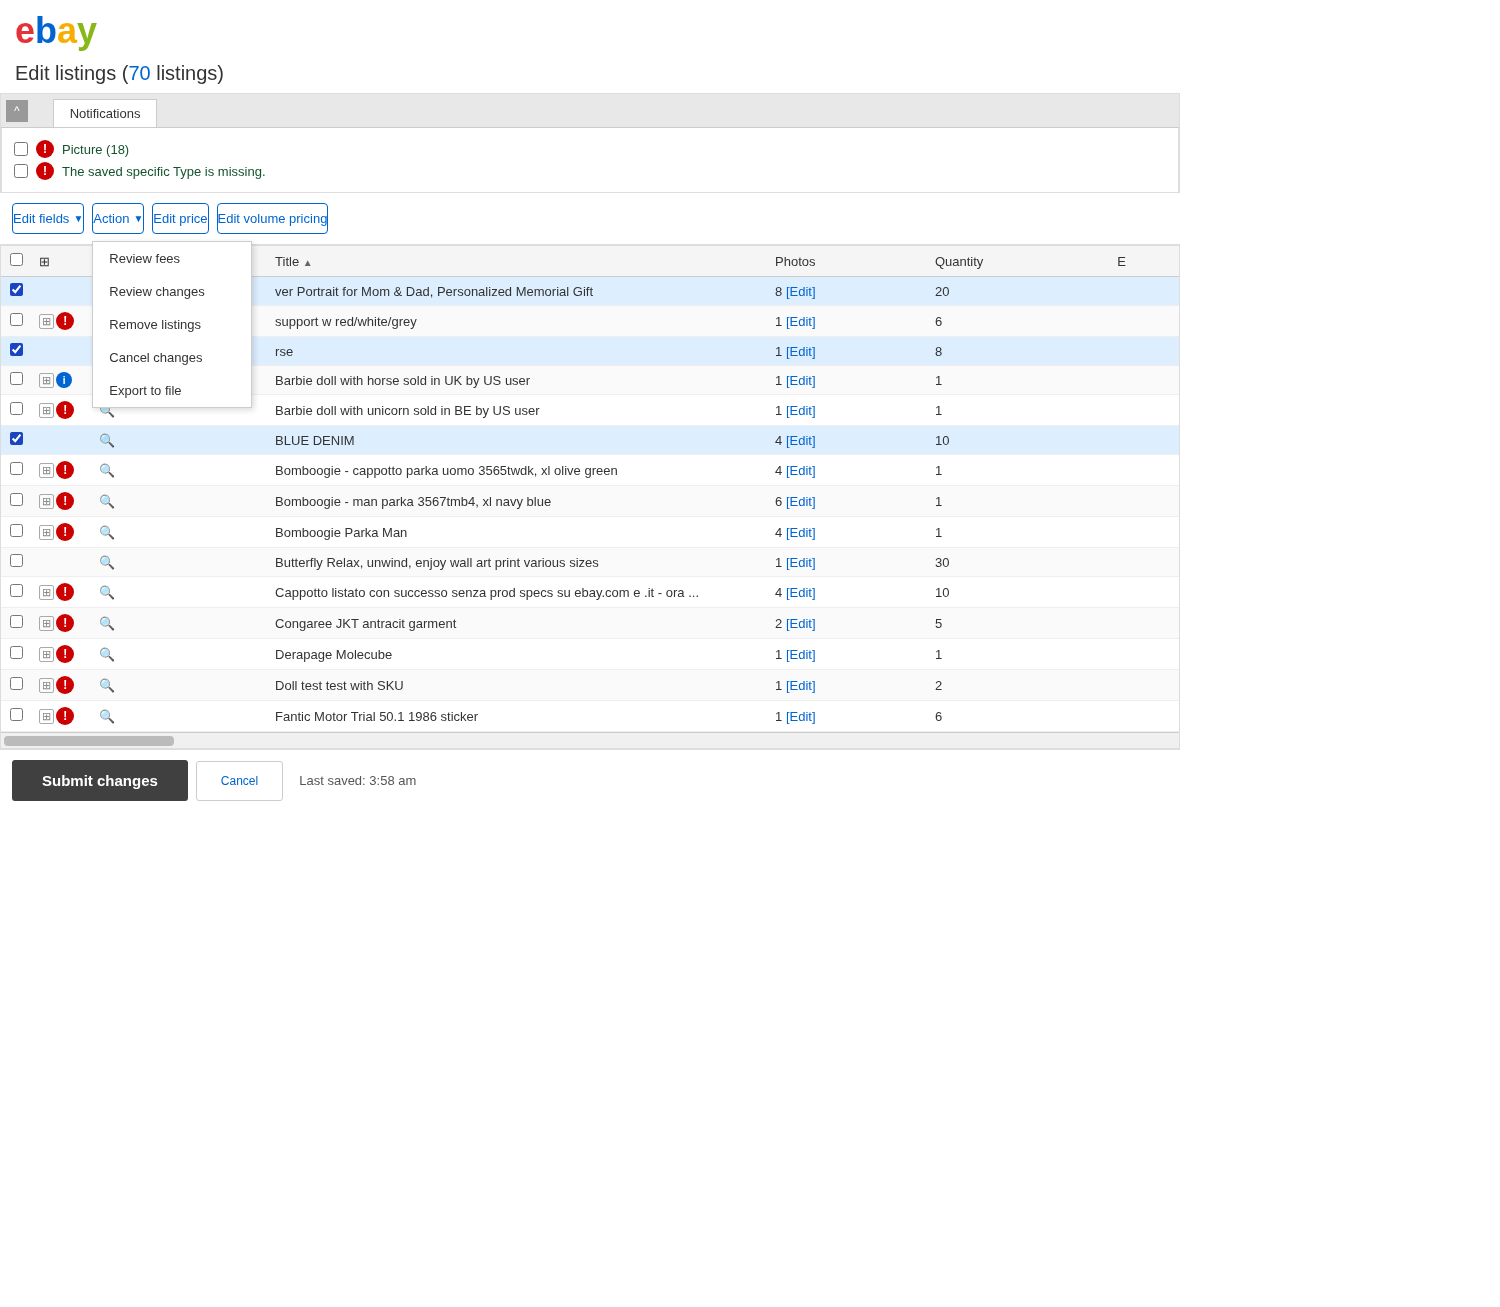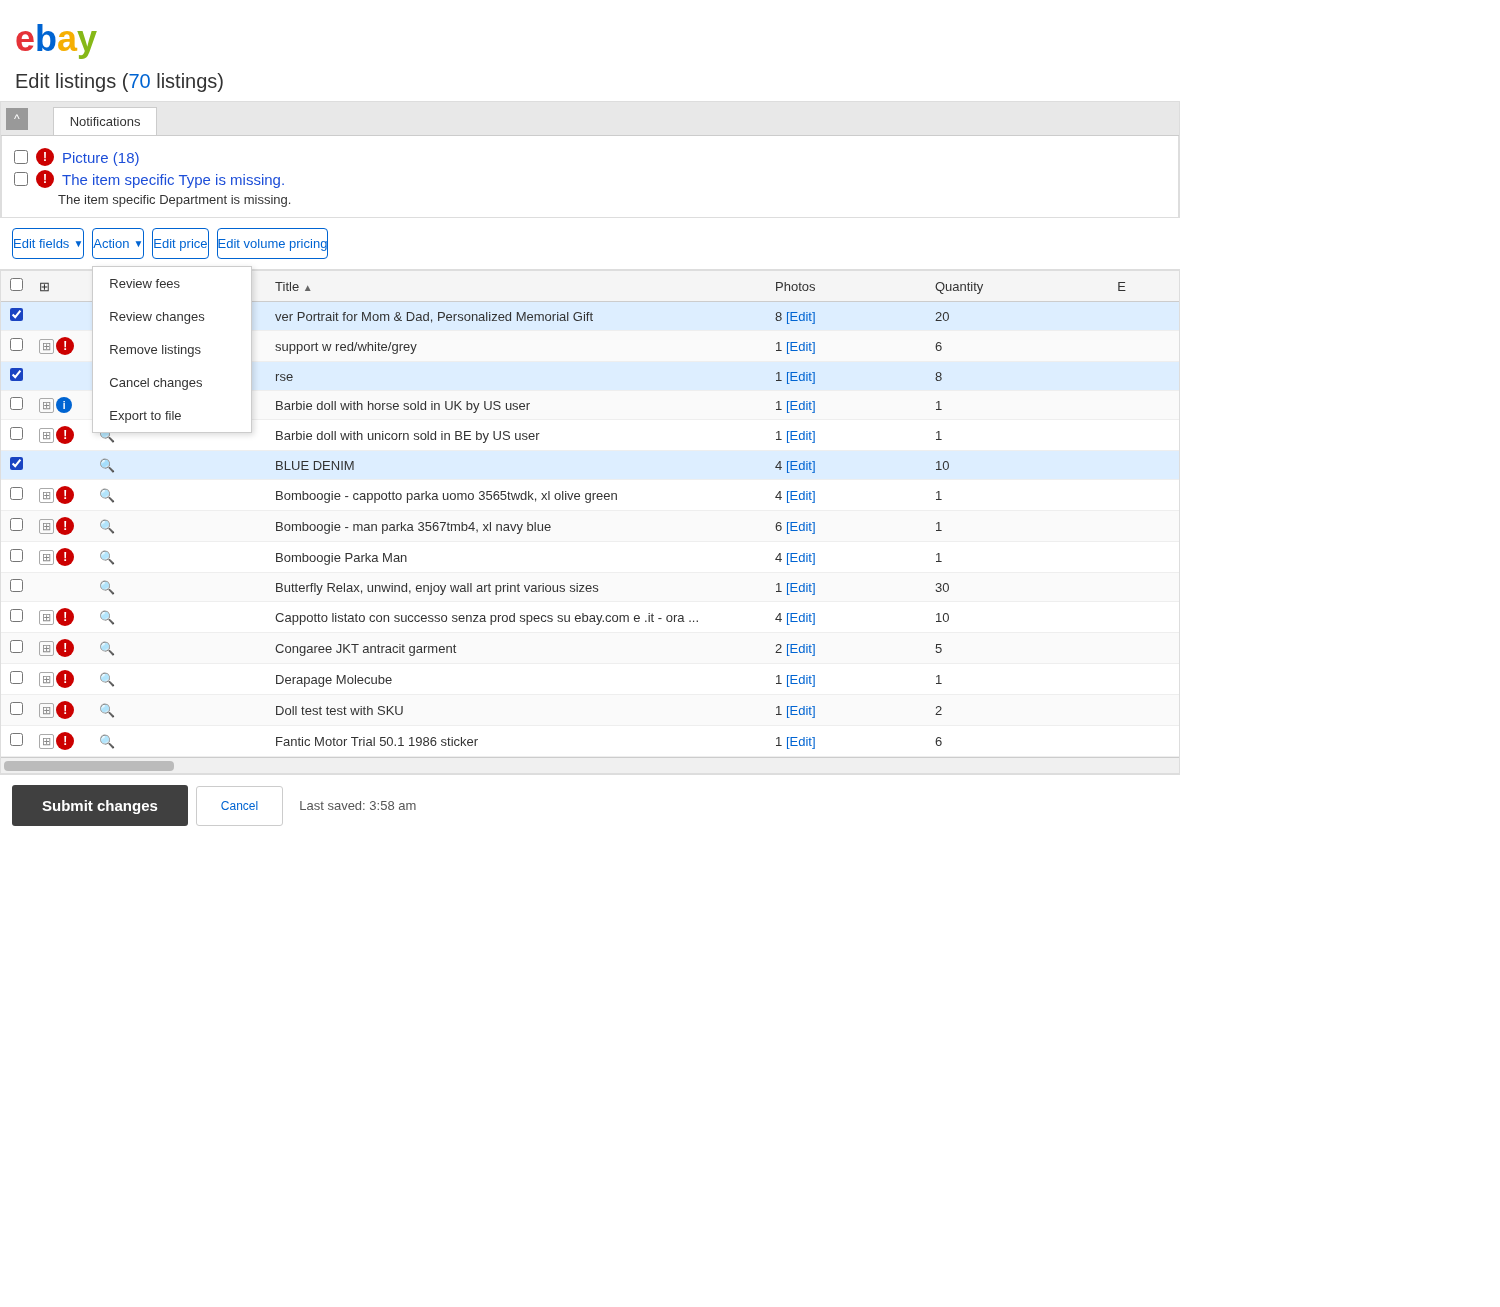--- a/index.html
+++ b/index.html
@@ -1,40 +1,40 @@
 <!DOCTYPE html>
 <html><head>
   <meta charset="utf-8">
   <style>
     * { box-sizing: border-box; margin: 0; padding: 0; }
     body { font-family: Arial, sans-serif; font-size: 13px; color: #333; background: #fff; width: 1180px; }
 
     
-    .ebay-logo { padding: 2px 15px 5px; margin-top: 16px; }
+    .ebay-logo { padding: 10px 15px 5px; }
     .ebay-logo span { font-size: 36px; font-weight: bold; font-family: Arial, sans-serif; }
     .e { color: #e53238; }
     .b { color: #0064d2; }
     .a { color: #f5af02; }
     .y { color: #86b817; }
 
     
     .page-title { padding: 5px 15px 8px; font-size: 20px; color: #333; font-weight: normal; }
     .page-title .count { color: #0064d2; }
 
     
     .notifications-panel { border: 1px solid #ddd; border-bottom: none; }
     .notifications-tab { background: #e8e8e8; border-bottom: 1px solid #ccc; display: flex; align-items: center; }
     .notifications-tab-btn { background: #fff; border: 1px solid #ccc; border-bottom: none; padding: 6px 16px; margin: 5px 0 0 20px; font-size: 13px; cursor: pointer; }
     .collapse-btn { background: #999; color: #fff; border: none; padding: 4px 8px; margin: 5px; cursor: pointer; font-size: 12px; }
 
     .notifications-body { padding: 8px 12px; background: #fff; border: 1px solid #ddd; border-top: none; }
     .notif-item { display: flex; align-items: center; margin: 4px 0; gap: 8px; }
     .notif-item input[type="checkbox"] { width: 14px; height: 14px; }
     .error-icon { width: 18px; height: 18px; background: #cc0000; border-radius: 50%; display: inline-flex; align-items: center; justify-content: center; color: #fff; font-size: 12px; font-weight: bold; flex-shrink: 0; }
-    .notif-text { font-size: 15px; color: #1d4ed8; }
+    .notif-text { font-size: 13px; color: #14532d; }
     .notif-plain { padding-left: 44px; font-size: 13px; color: #333; margin: 2px 0; }
 
     
     .toolbar { padding: 10px 12px; display: flex; gap: 8px; align-items: center; background: #fff; border-bottom: 1px solid #ddd; position: relative; }
     .toolbar-btn { border: 1px solid #0064d2; background: #fff; color: #0064d2; padding: 7px 0; font-size: 13px; cursor: pointer; border-radius: 4px; display: flex; align-items: center; gap: 4px; }
     .toolbar-btn .arrow { font-size: 10px; }
 
     
     .dropdown-container { position: relative; }
     .dropdown-menu { position: absolute; top: 38px; left: 0; background: #fff; border: 1px solid #ccc; box-shadow: 2px 2px 6px rgba(0,0,0,0.15); z-index: 100; min-width: 160px; }
@@ -87,23 +87,22 @@
   </div>
   <div class="notifications-body">
     <div class="notif-item">
       <input type="checkbox" style="">
       <span class="error-icon">!</span>
       <span class="notif-text">Picture (18)</span>
     </div>
     <div class="notif-item">
       <input type="checkbox" style="">
       <span class="error-icon">!</span>
-      <span class="notif-text">The item specific Type is missing.</span>
+      <span class="notif-text">The saved specific Type is missing.</span>
     </div>
-    <div class="notif-plain">The item specific Department is missing.</div>
   </div>
 </div>
 
 <div class="toolbar">
   <button class="toolbar-btn">
     <span>Edit fields</span>
     <span class="arrow">▼</span>
   </button>
   <div class="dropdown-container">
     <button class="toolbar-btn" style="background:#fff;">

